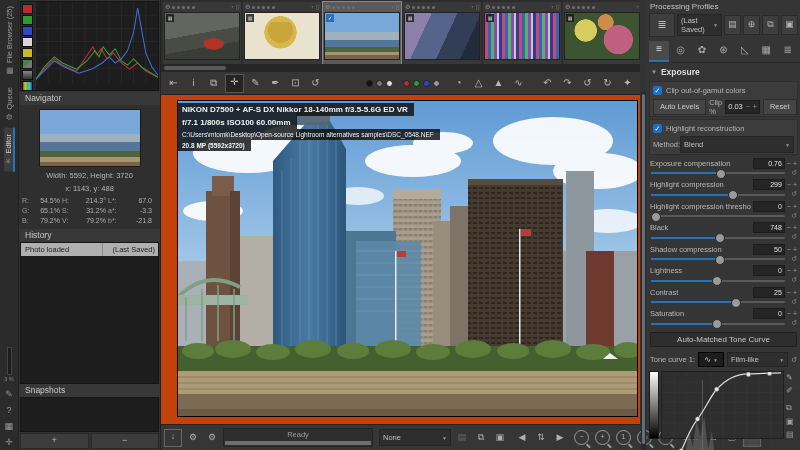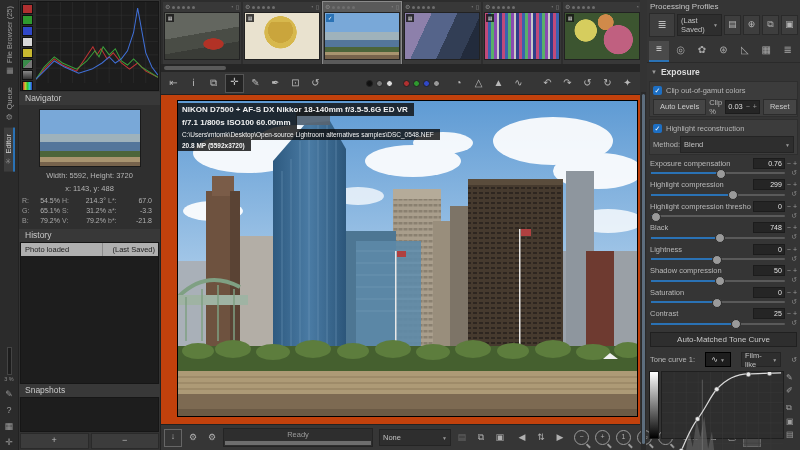--- a/index.html
+++ b/index.html
@@ -109,21 +109,21 @@
   .sliderblock{padding:0 3px;margin-top:1.5px;}
   .sl-head{display:flex;align-items:center;height:11px;gap:2px;}
   .sl-head .lab{flex:1;color:#b8b8b8;white-space:nowrap;overflow:hidden;}
   .valbox{width:26px;background:#252525;border:1px solid #1c1c1c;color:#e2e2e2;text-align:right;font-size:7px;height:9px;line-height:9px;padding:0 2px;flex:none;}
   .slider{position:relative;height:9px;}
   .sl-track{position:absolute;left:1px;right:12px;top:3.5px;height:2px;background:#5a5a5a;border-radius:1px;}
   .sl-fill{position:absolute;left:1px;top:3.5px;height:2px;background:#2a72b5;max-width:calc(100% - 13px);}
   .sl-thumb{position:absolute;top:0;width:8px;height:8px;border-radius:50%;background:#9a9a9a;border:1px solid #2a2a2a;margin-left:-3px;}
   .sl-reset{position:absolute;right:0;top:0;font-size:7px;color:#8a8a8a;}
   #autotone{margin:4px 3px 2px 3px;background:#2e2e2e;border:1px solid #202020;color:#c8c8c8;text-align:center;height:14px;line-height:13px;font-size:8px;}
-  #tonecurverow{display:flex;align-items:center;gap:10px;padding:3px 3px 2px 3px;}
+  #tonecurverow{display:flex;align-items:center;gap:3px;padding:3px 3px 2px 3px;}
   #tc-type{width:24px;height:13px;background:#1d1d1d;border:1px solid #000;color:#ddd;display:flex;align-items:center;justify-content:center;gap:2px;font-size:8px;}
   #tc-dd{flex:1;height:13px;}
   #curvearea{flex:1;display:flex;padding:2px 2px 0 2px;gap:2px;}
   #curvegrad{width:8px;background:linear-gradient(#fff,#000);border:1px solid #1a1a1a;}
   #curvebox{flex:1;background:#2e2e2e;border:1px solid #1f1f1f;position:relative;}
   #curvebox svg{position:absolute;inset:0;}
   #curveicons{width:12px;display:flex;flex-direction:column;color:#a0a0a0;font-size:8px;gap:4px;padding-top:2px;}
   #curveicons .grow{flex:1;}
 </style>
 </head>
@@ -598,71 +598,71 @@
         </div>
       <div class="slider">
           <div class="sl-track"></div>
           <div class="sl-fill" style="width: 46%;"></div>
           <div class="sl-thumb" style="left: 46%;"></div>
           <span class="sl-reset">↺</span>
         </div>
     </div>
     <div class="sliderblock">
       <div class="sl-head">
+          <span class="lab">Shadow compression</span>
+          <span class="valbox">50</span>
+          <span class="mini">−</span>
+          <span class="mini">+</span>
+        </div>
+      <div class="slider">
+          <div class="sl-track"></div>
+          <div class="sl-fill" style="width: 46%;"></div>
+          <div class="sl-thumb" style="left: 46%;"></div>
+          <span class="sl-reset">↺</span>
+        </div>
+    </div>
+    <div class="sliderblock">
+      <div class="sl-head">
           <span class="lab">Lightness</span>
           <span class="valbox">0</span>
           <span class="mini">−</span>
           <span class="mini">+</span>
         </div>
       <div class="slider">
           <div class="sl-track"></div>
           <div class="sl-fill" style="width: 44%;"></div>
           <div class="sl-thumb" style="left: 44%;"></div>
           <span class="sl-reset">↺</span>
         </div>
     </div>
     <div class="sliderblock">
       <div class="sl-head">
-          <span class="lab">Shadow compression</span>
-          <span class="valbox">50</span>
+          <span class="lab">Contrast</span>
+          <span class="valbox">25</span>
           <span class="mini">−</span>
           <span class="mini">+</span>
         </div>
       <div class="slider">
           <div class="sl-track"></div>
-          <div class="sl-fill" style="width: 46%;"></div>
-          <div class="sl-thumb" style="left: 46%;"></div>
+          <div class="sl-fill" style="width: 57%;"></div>
+          <div class="sl-thumb" style="left: 57%;"></div>
           <span class="sl-reset">↺</span>
         </div>
     </div>
     <div class="sliderblock">
       <div class="sl-head">
           <span class="lab">Saturation</span>
           <span class="valbox">0</span>
           <span class="mini">−</span>
           <span class="mini">+</span>
         </div>
       <div class="slider">
           <div class="sl-track"></div>
           <div class="sl-fill" style="width: 44%;"></div>
           <div class="sl-thumb" style="left: 44%;"></div>
-          <span class="sl-reset">↺</span>
-        </div>
-    </div>
-    <div class="sliderblock">
-      <div class="sl-head">
-          <span class="lab">Contrast</span>
-          <span class="valbox">25</span>
-          <span class="mini">−</span>
-          <span class="mini">+</span>
-        </div>
-      <div class="slider">
-          <div class="sl-track"></div>
-          <div class="sl-fill" style="width: 57%;"></div>
-          <div class="sl-thumb" style="left: 57%;"></div>
           <span class="sl-reset">↺</span>
         </div>
     </div>
 
     <div id="autotone">Auto-Matched Tone Curve</div>
 
     <div id="tonecurverow">
       <span>Tone curve 1:</span>
       <div id="tc-type">
         <span>∿</span>

